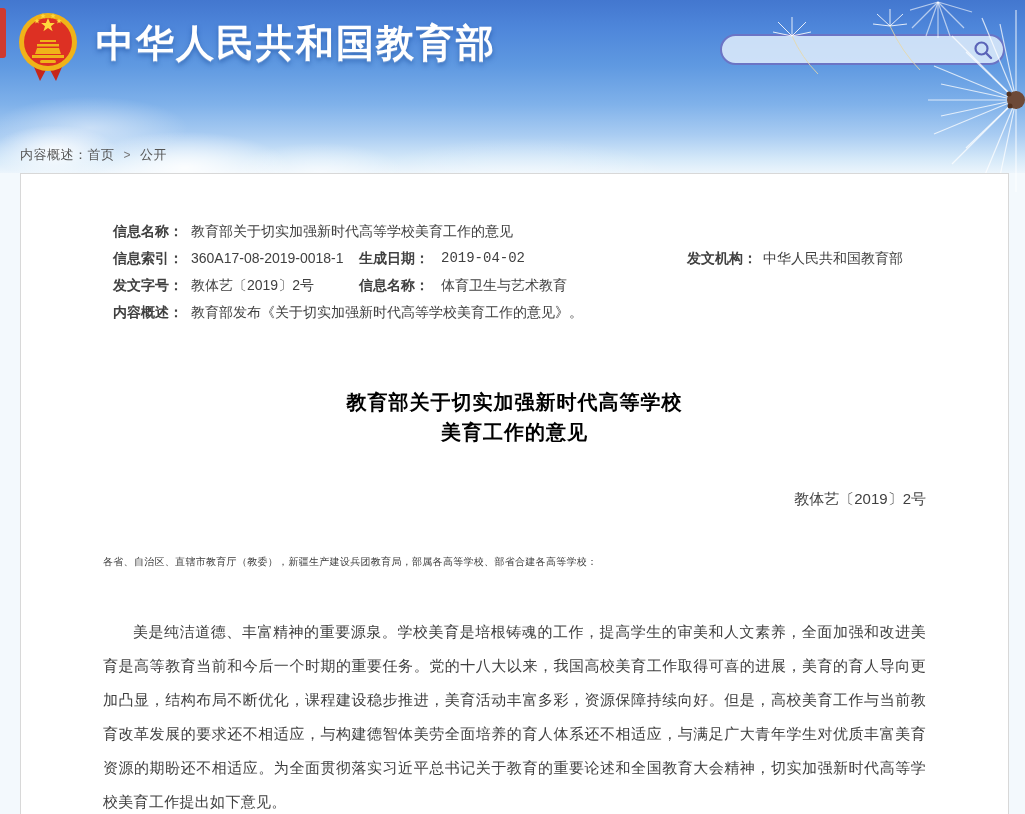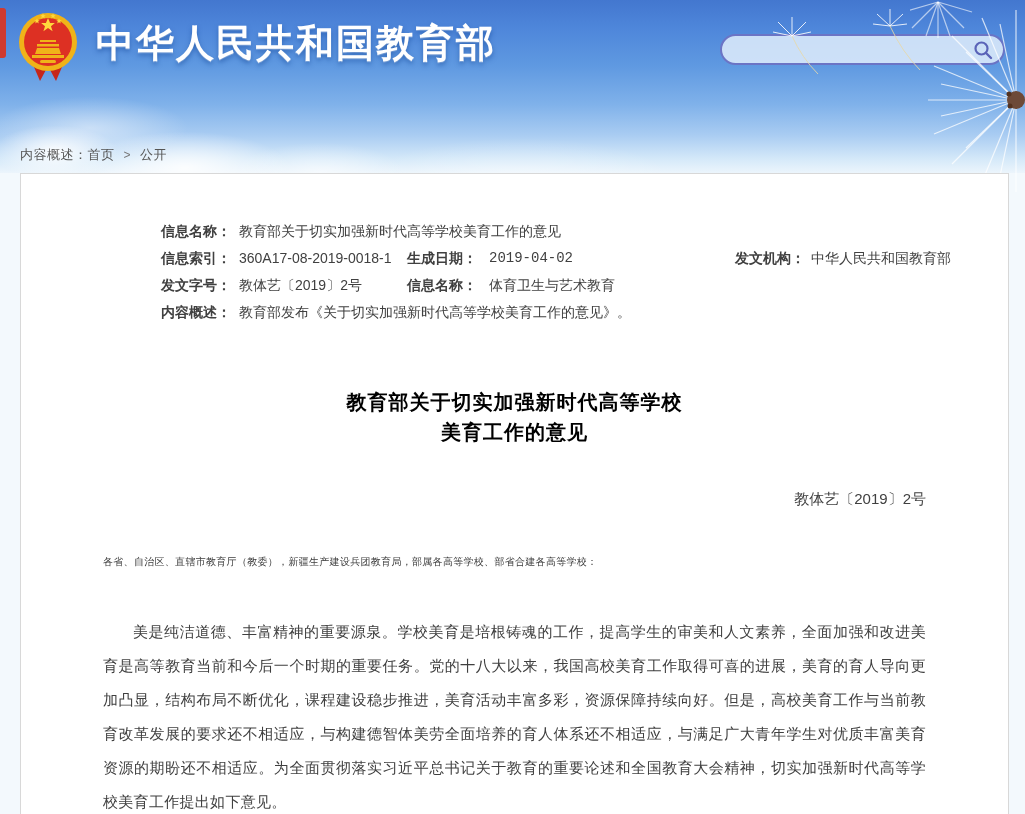--- a/index.html
+++ b/index.html
@@ -67,21 +67,21 @@
   .breadcrumb a { color:#555; text-decoration:none; cursor:pointer; }
   .crumb-sep { margin:0 9px; color:#777; font-size:12px; }
 
   
   .panel {
     position:absolute; left:20px; top:173px; width:989px; height:700px;
     background:#ffffff; border:1px solid #d8d8d8;
   }
 
   .meta { position:absolute; left:92px; top:49px; width:880px; font-size:14px; color:#404040; }
-  .meta-row { position:relative; height:27px;margin-left:48px; }
+  .meta-row { position:relative; height:27px; }
   .m-label { position:absolute; font-weight:bold; white-space:nowrap; }
   .m-val   { position:absolute; white-space:nowrap; }
   .c1l { left:0; }    .c1v { left:78px; }
   .c2l { left:246px; }.c2v { left:328px;font-family:Liberation Mono, monospace; }
   .c3l { left:574px; }.c3v { left:650px; }
 
   .doc-title {
     position:absolute; left:0; top:213px; width:100%;
     text-align:center; font-size:20px; font-weight:bold;
     color:#000000; line-height:30px; letter-spacing:1px;

